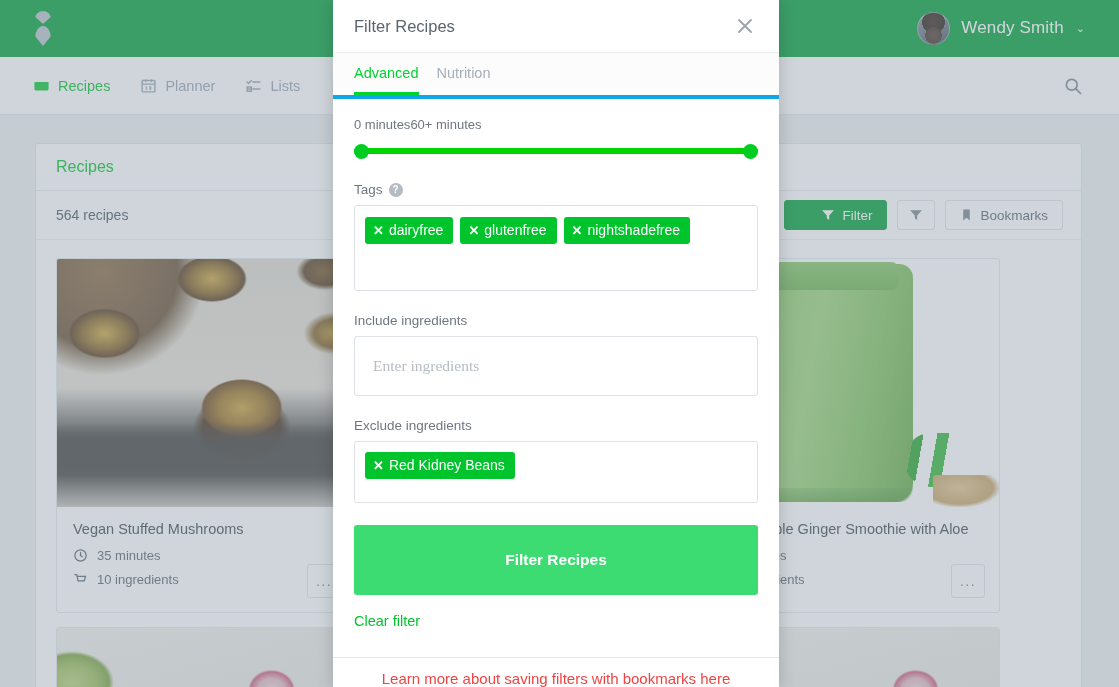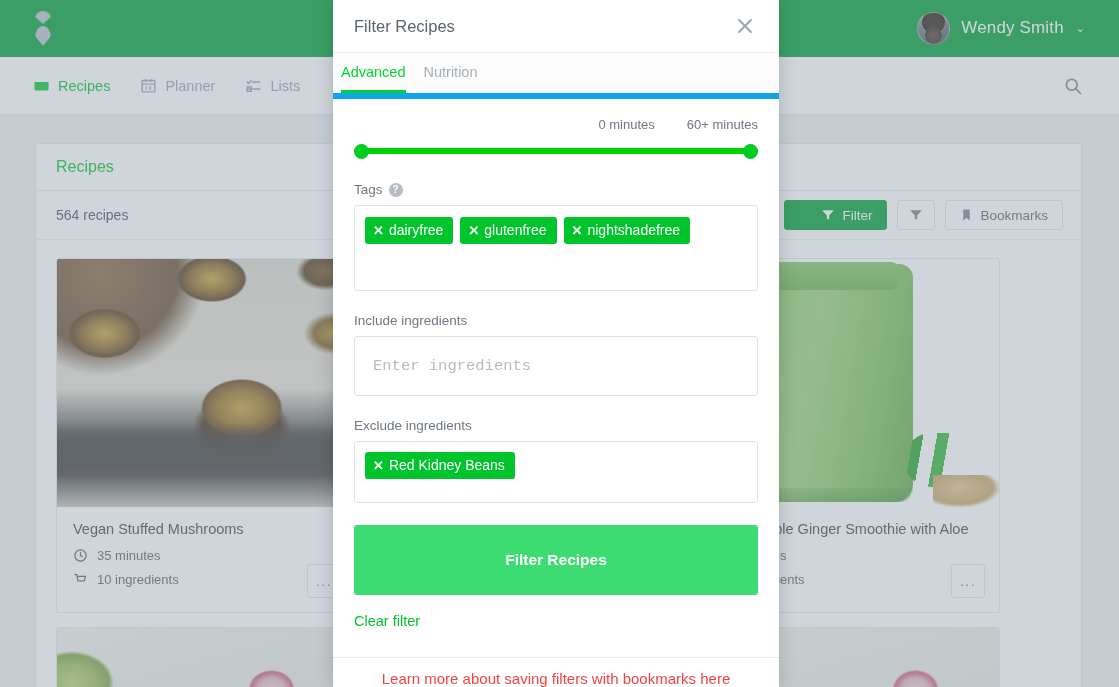--- a/index.html
+++ b/index.html
@@ -192,35 +192,35 @@
     background: #ffffff; box-shadow: 0 2px 16px rgba(0,0,0,0.18);
     display: flex; flex-direction: column;
   }
   .modal-head {
     height: 52px; display: flex; align-items: center; justify-content: space-between;
     padding: 0 22px 0 21px; flex: none;
   }
   .modal-title { font-size: 16.5px; color: #5a646e; }
   .close-x { width: 24px; height: 24px; cursor: pointer; }
   .tabs {
-    height: 47px; border-top: 1px solid #eceef0; border-bottom: 6px solid #0ea5e9;
-    display: flex; align-items: stretch; padding: 0 8px; gap: 18px;
+    height: 47px; border-top: 1px solid #eceef0; border-bottom: 4px solid #0ea5e9;
+    display: flex; align-items: stretch; padding: 0 21px; gap: 18px;
     background: #fcfcfd; flex: none;
   }
   .tab {
     display: flex; align-items: center; font-size: 14.5px; color: #a6aeb6;
     cursor: pointer; border-bottom: 3px solid transparent;
   }
   .tab.active { color: #00d42e; border-bottom-color: #00d42e; }
 
   .modal-body { padding: 18px 21px 0 21px; flex: 1 1 auto; overflow: hidden; }
 
   .slider-labels {
-    display: flex; justify-content: flex-end;
-    font-size: 13px; color: #6e7781; margin-bottom: 11px; gap: 32px;
+    display: flex; justify-content: flex-start;
+    font-size: 13px; color: #6e7781; margin-bottom: 11px;
   }
   .slider { position: relative; height: 16px; margin-bottom: 23px; }
   .slider-track {
     position: absolute; left: 0; right: 0; top: 5px; height: 6px;
     background: #00d400; border-radius: 3px;
   }
   .slider-knob {
     position: absolute; top: 1px; width: 15px; height: 15px; border-radius: 50%;
     background: #00cc22; cursor: pointer;
   }
@@ -247,21 +247,21 @@
   }
   .tag .x { font-size: 13px; font-weight: bold; line-height: 1; }
 
   .inputbox {
     border: 1px solid #dde1e5; border-radius: 3px; background: #fff;
     height: 60px; display: flex; align-items: center; padding: 0 18px;
     margin-bottom: 22px;
   }
   .inputbox input {
     border: 0; outline: none; width: 100%; font-size: 15.5px;
-    color: #3f4a54; font-family: Liberation Mono, monospace; background: transparent;
+    color: #3f4a54; font-family: Liberation Serif, serif; background: transparent;
   }
   .inputbox input::placeholder { color: #b6bcc2; }
 
   .primary-cta {
     width: 100%; height: 70px; background: #3ddc72; border: 0; border-radius: 3px;
     color: #fff; font-size: 15.5px; font-weight: bold; cursor: pointer;
     font-family: "Liberation Sans", sans-serif;
     display: flex; align-items: center; justify-content: center;
     margin-bottom: 18px;
   }

